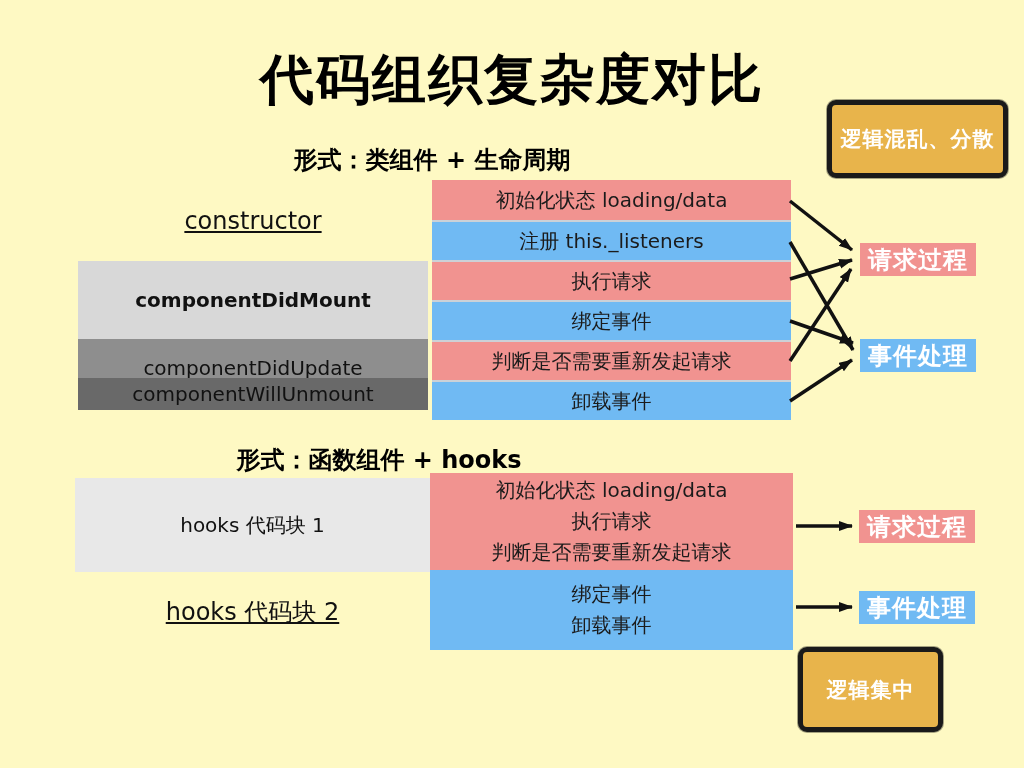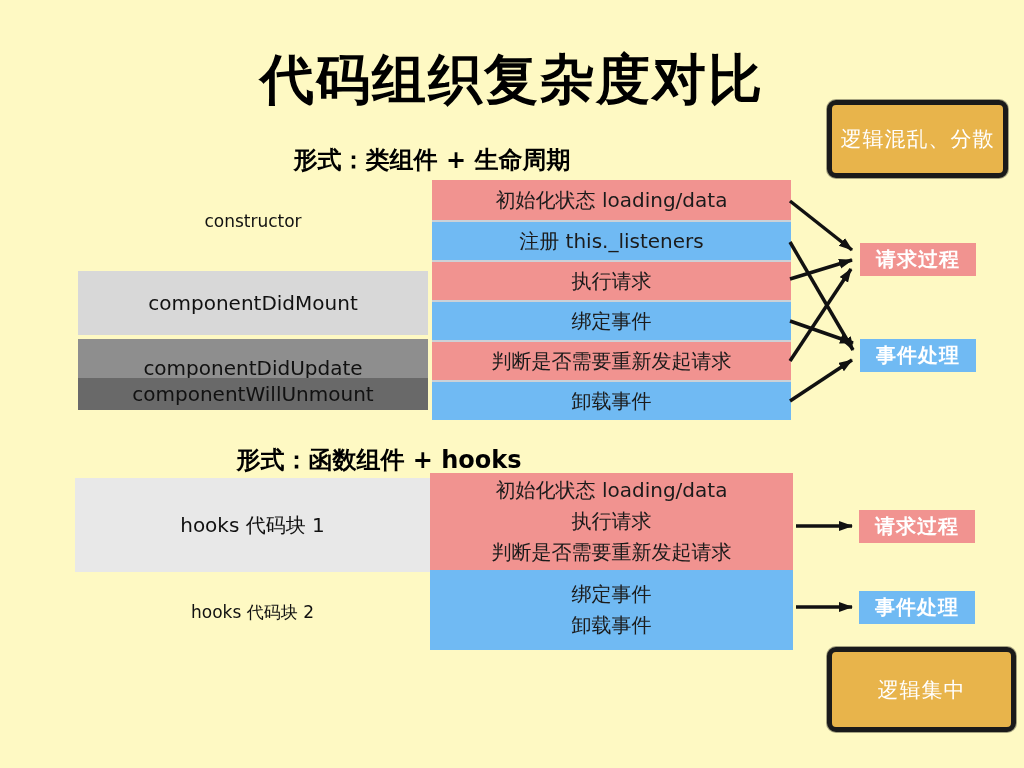--- a/index.html
+++ b/index.html
@@ -13,42 +13,42 @@
     left:0;top:44px;width:1024px;text-align:center;
     font-size:54px;font-weight:bold;color:#000;letter-spacing:2px;margin:0;
   }
   .subheading{
     font-size:24px;font-weight:bold;color:#000;text-align:center;white-space:nowrap;
   }
   .callout{
     border:5px solid var(--border,#1a1a1a);
     border-radius:9px;
     background:var(--yellow,#E8B44B);
-    color:#fff;font-weight:normal;font-size:21px;
+    color:#fff;font-weight:bold;font-size:21px;
     display:flex;align-items:center;justify-content:center;
     letter-spacing:1px;
     box-shadow:0 0 0 1px rgba(0,0,0,.35);
   }
   .plain-label{
-    color:#111;font-size:17px;display:flex;align-items:center;justify-content:center;
+    color:#111;font-size:24px;display:flex;align-items:center;justify-content:center;text-decoration:underline;
   }
   .gray-box{
     color:#111;font-size:20px;display:flex;align-items:center;justify-content:center;
   }
   .rowstack{left:432px;top:180px;width:359px;}
   .row{
     position:relative;width:359px;height:40px;box-sizing:border-box;
     display:flex;align-items:center;justify-content:center;
     font-size:20px;color:#1b1b1b;
   }
   .row + .row{border-top:2px solid #ccd1d7;}
   .pink-bg{background:var(--pink,#F19390);}
   .blue-bg{background:var(--blue,#70BAF3);}
   .tag{
-    color:#fff;font-weight:bold;font-size:20px;
+    color:#fff;font-weight:bold;font-size:24px;
     display:flex;align-items:center;justify-content:center;letter-spacing:1px;
   }
   .group-box{
     display:flex;flex-direction:column;align-items:center;justify-content:center;
     font-size:20px;color:#1b1b1b;
   }
   .group-box .line{line-height:31px;white-space:nowrap;}
   svg.arrows{position:absolute;left:0;top:0;pointer-events:none;}
 </style>
 </head>
@@ -58,21 +58,21 @@
 
   <h1 class="abs slide-title">代码组织复杂度对比</h1>
 
   <div class="abs callout" style="left:827px;top:100px;width:181px;height:78px;">
     <span>逻辑混乱、分散</span>
   </div>
 
   <div class="abs subheading" style="left:232px;top:144px;width:400px;">形式：类组件 + 生命周期</div>
 
   <div class="abs plain-label" style="left:78px;top:182px;width:350px;height:78px;">constructor</div>
-  <div class="abs gray-box" style="left:78px;top:271px;width:350px;height:64px;background:var(--light-gray,#D8D8D8);">componentDidMount</div>
+  <div class="abs gray-box" style="left:78px;top:261px;width:350px;height:78px;background:var(--light-gray,#D8D8D8);font-weight:bold;">componentDidMount</div>
   <div class="abs gray-box" style="left:78px;top:339px;width:350px;height:57px;background:var(--mid-gray,#8E8E8E);">componentDidUpdate</div>
   <div class="abs gray-box" style="left:78px;top:378px;width:350px;height:32px;background:var(--dark-gray,#696969);">componentWillUnmount</div>
 
   <div class="abs rowstack">
     <div class="row pink-bg">初始化状态 loading/data</div>
     <div class="row blue-bg">注册 this._listeners</div>
     <div class="row pink-bg">执行请求</div>
     <div class="row blue-bg">绑定事件</div>
     <div class="row pink-bg">判断是否需要重新发起请求</div>
     <div class="row blue-bg">卸载事件</div>
@@ -92,21 +92,21 @@
     <div class="line">判断是否需要重新发起请求</div>
   </div>
   <div class="abs group-box blue-bg" style="left:430px;top:570px;width:363px;height:80px;">
     <div class="line">绑定事件</div>
     <div class="line">卸载事件</div>
   </div>
 
   <div class="abs tag pink-bg" style="left:859px;top:510px;width:116px;height:33px;">请求过程</div>
   <div class="abs tag blue-bg" style="left:859px;top:591px;width:116px;height:33px;">事件处理</div>
 
-  <div class="abs callout" style="left:827px;top:647px;width:189px;height:85px;text-align:right;">
+  <div class="abs callout" style="left:798px;top:647px;width:145px;height:85px;text-align:right;">
     <span>逻辑集中</span>
   </div>
 
   <svg class="arrows" width="1024" height="768" viewBox="0 0 1024 768">
     <defs>
       <marker id="ah" markerUnits="userSpaceOnUse" markerWidth="16" markerHeight="12" refX="13" refY="5" orient="auto">
         <path d="M0,0 L14,5 L0,10 Z" fill="#111"></path>
       </marker>
     </defs>
 

